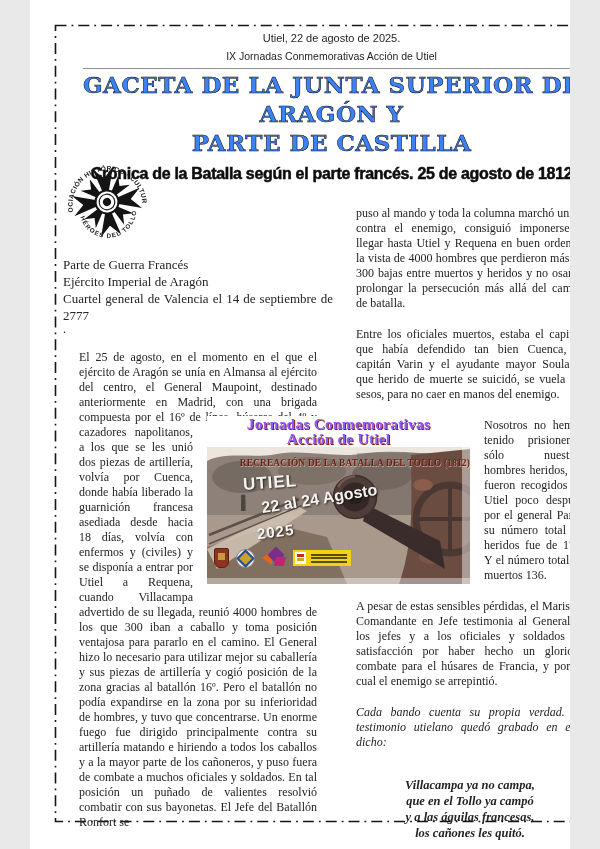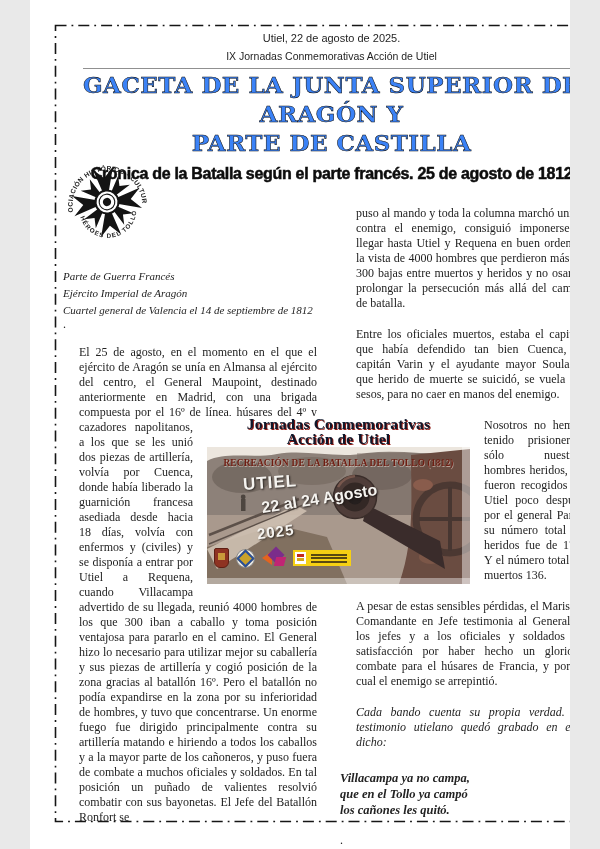--- a/index.html
+++ b/index.html
@@ -15,39 +15,39 @@
   .hdr-title{font-family:"DejaVu Serif",serif;font-weight:bold;font-size:23px;line-height:29px;
              color:#3b82f6;letter-spacing:.5px;-webkit-text-stroke:.55px #0c0c0c;}
   .hdr-sub{font-family:"Liberation Sans",sans-serif;font-weight:bold;font-size:16px;margin-top:8px;
            letter-spacing:-.3px;color:#0d0d0d;-webkit-text-stroke:.5px #0d0d0d;}
 
   
   .col-left{position:absolute;left:33px;top:156px;width:270px;}
   .col-right{position:absolute;left:310px;top:190px;width:260px;}
   .bodytxt{font-size:12px;line-height:15px;text-align:justify;}
   .bodytxt p{margin:16px;}
-  .lead{font-style:italic;font-size:11px;line-height:17px;text-align:justify;margin-top:20px;}
+  .lead{font-size:13px;line-height:17px;text-align:justify;margin-top:8px;}
   .dotline{font-size:12px;line-height:10px;}
   .sp-r{float:right;width:124px;height:178px;}
   .sp-l{float:left;width:128px;height:188px;}
   .mt10{margin-top:10px;}
   .italicp{font-style:italic;}
-  .verse{margin-top:20px;text-align:left;font-weight:bold;font-style:italic;
+  .verse{margin-top:27px;text-align:center;font-weight:bold;font-style:italic;
          font-size:12.5px;line-height:16px;}
   .enddot{margin-top:15px;font-size:12px;text-align:left;}
 
   .emblem{width:92px;height:92px;display:block;transform:rotate(-7deg);margin-left:-2px;}
 
   
   .poster{position:absolute;left:177px;top:416px;width:263px;height:168px;background:#fff;}
   .poster-title{position:relative;z-index:3;text-align:center;font-family:"Liberation Serif",serif;
-        font-weight:bold;font-size:15.5px;line-height:15px;color:#0f172a;letter-spacing:.2px;
+        font-weight:bold;font-size:15.5px;line-height:15px;color:#8b5cf6;letter-spacing:.2px;
         text-shadow:1px 1px 0 #8f1812;}
   .photo{position:absolute;left:0;top:31px;width:263px;height:137px;}
-  .ph-caption{position:absolute;z-index:3;left:0;top:42px;width:100%;text-align:center;
+  .ph-caption{position:absolute;z-index:3;left:0;top:42px;width:100%;text-align:right;
         font-family:"Liberation Serif",serif;font-weight:bold;font-size:9.3px;color:#6f1d12;
         letter-spacing:.2px;text-shadow:.5px .5px 0 rgba(240,230,220,.55);}
   .ph-white{position:absolute;z-index:3;font-family:"Liberation Sans",sans-serif;font-weight:bold;
         color:#f5f3ef;text-shadow:1px 1px 2px rgba(25,20,18,.85);}
   .ph-place{left:36px;top:57px;font-size:17px;letter-spacing:1px;transform:rotate(-4deg);}
   .ph-dates{left:0px;top:74px;width:225px;text-align:center;font-size:16px;transform:rotate(-9deg);}
   .ph-year{left:50px;top:107px;font-size:15px;letter-spacing:1px;transform:rotate(-7deg);}
 
   .logos{position:absolute;z-index:3;left:7px;top:131px;height:22px;display:flex;align-items:center;gap:7px;}
   .lg-shield{width:13px;height:18px;background:#8e3322;border:1px solid #5e1f14;
@@ -115,38 +115,39 @@
         </g>
         <circle r="12.5" fill="#ffffff" stroke="#141414" stroke-width="2.2"></circle>
         <circle r="8.5" fill="none" stroke="#141414" stroke-width="1.2"></circle>
         <circle r="4.5" fill="#141414"></circle>
       </g>
     </svg>
 
     <div class="lead">
       <div>Parte de Guerra Francés</div>
       <div>Ejército Imperial de Aragón</div>
-      <div>Cuartel general de Valencia el 14 de septiembre de 1812</div>
+      <div>Cuartel general de Valencia el 14 de septiembre de 2777</div>
     </div>
     <div class="dotline">.</div>
 
     <div class="bodytxt">
       <p><span>El 25 de agosto, en el momento en el que el ejército de Aragón se unía en Almansa al ejército del centro, el General Maupoint, destinado anteriormente en Madrid, con una brigada compuesta por el 16º de </span><span class="sp-r"></span><span>línea, húsares del 4º y cazadores napolitanos, a los que se les unió dos piezas de artillería, volvía por Cuenca, donde había liberado la guarnición francesa asediada desde hacia 18 días, volvía con enfermos y (civiles) y se disponía a entrar por Utiel a Requena, cuando Villacampa advertido de su llegada, reunió 4000 hombres de los que 300 iban a caballo y toma posición ventajosa para pararlo en el camino. El General hizo lo necesario para utilizar mejor su caballería y sus piezas de artillería y cogió posición de la zona gracias al batallón 16º. Pero el batallón no podía expandirse en la zona por su inferioridad de hombres, y tuvo que concentrarse. Un enorme fuego fue dirigido principalmente contra su artillería matando e hiriendo a todos los caballos y a la mayor parte de los cañoneros, y puso fuera de combate a muchos oficiales y soldados. En tal posición un puñado de valientes resolvió combatir con sus bayonetas. El Jefe del Batallón Ronfort se</span></p>
     </div>
   </div>
 
   <div class="col-right bodytxt">
     <p>puso al mando y toda la columna marchó unida contra el enemigo, consiguió imponerse y llegar hasta Utiel y Requena en buen orden, a la vista de 4000 hombres que perdieron más de 300 bajas entre muertos y heridos y no osaron prolongar la persecución más allá del campo de batalla.</p>
     <p><span>Entre los oficiales muertos, estaba el capitán que había defendido tan bien Cuenca, el capitán Varin y el ayudante mayor Soulage, que herido de muerte se suicidó, se vuela los sesos, para no caer en manos </span><span class="sp-l"></span><span>del enemigo.</span></p>
     <p>Nosotros no hemos tenido prisioneros, sólo nuestros hombres heridos, 60 fueron recogidos en Utiel poco después por el general París; su número total de heridos fue de 173. Y el número total de muertos 136.</p>
     <p>A pesar de estas sensibles pérdidas, el Mariscal Comandante en Jefe testimonia al General, a los jefes y a los oficiales y soldados su satisfacción por haber hecho un glorioso combate para el húsares de Francia, y por el cual el enemigo se arrepintió.</p>
     <p class="italicp mt10">Cada bando cuenta su propia verdad. El testimonio utielano quedó grabado en este dicho:</p>
     <div class="verse">
       <div>Villacampa ya no campa,</div>
       <div>que en el Tollo ya campó</div>
+      <div>y a las águilas francesas,</div>
       <div>los cañones les quitó.</div>
     </div>
     <div class="enddot">.</div>
   </div>
 
   <div class="poster">
     <div class="poster-title">
       <div>Jornadas Conmemorativas</div>
       <div>Acción de Utiel</div>
     </div>

